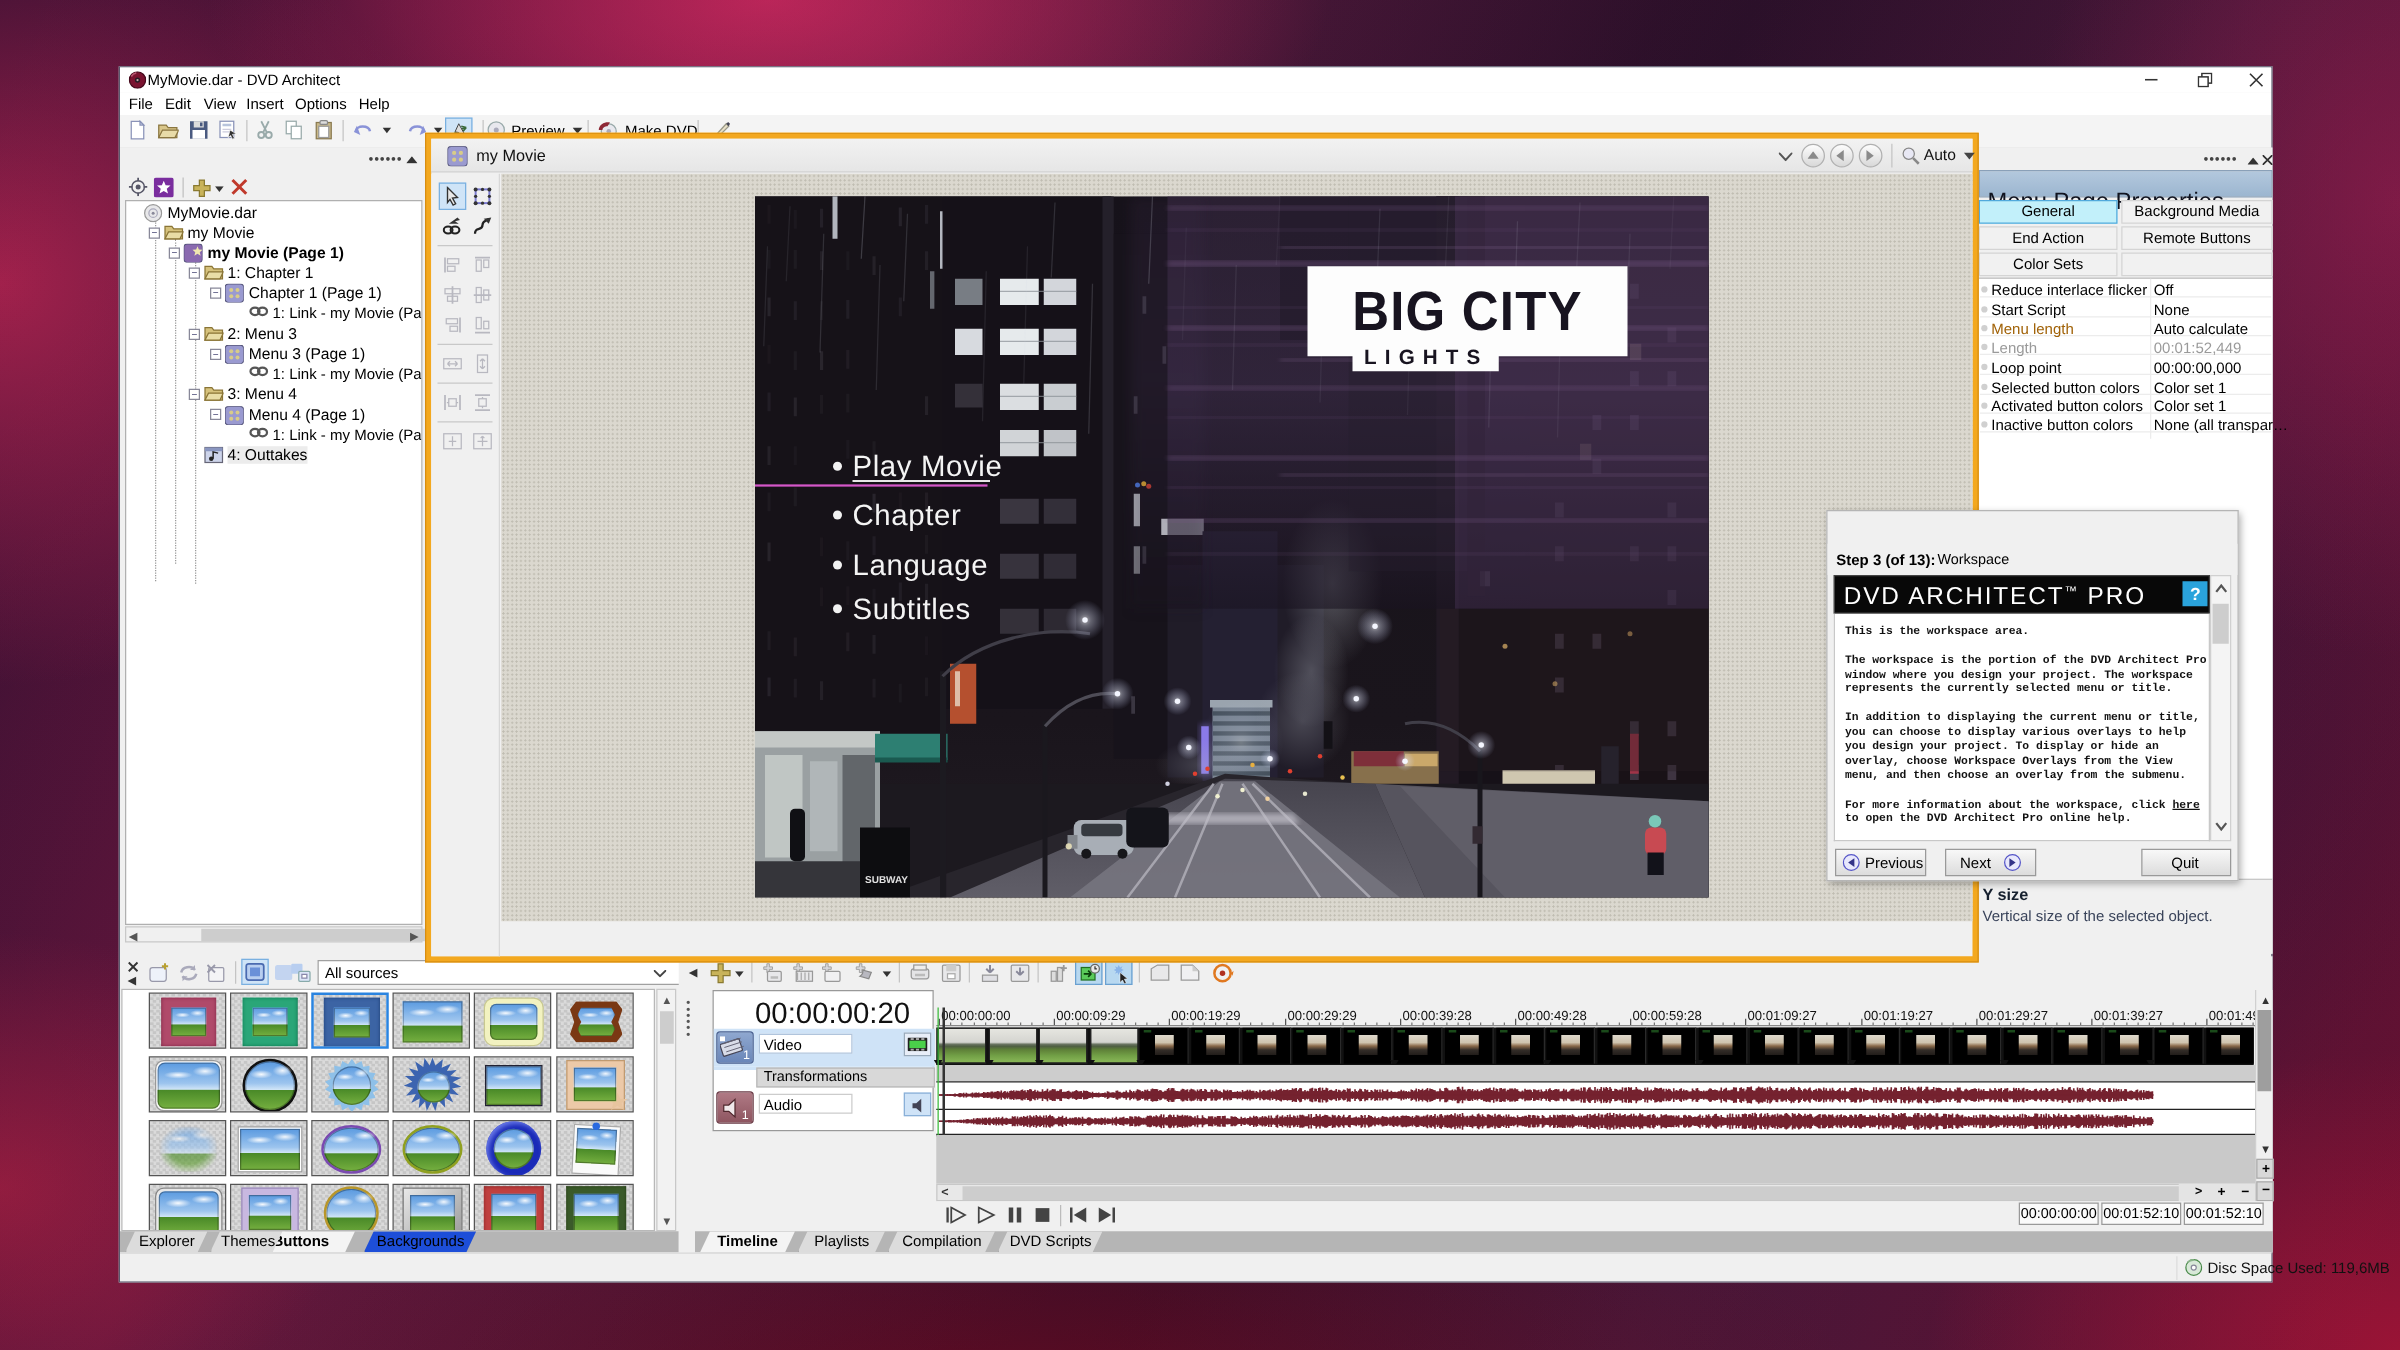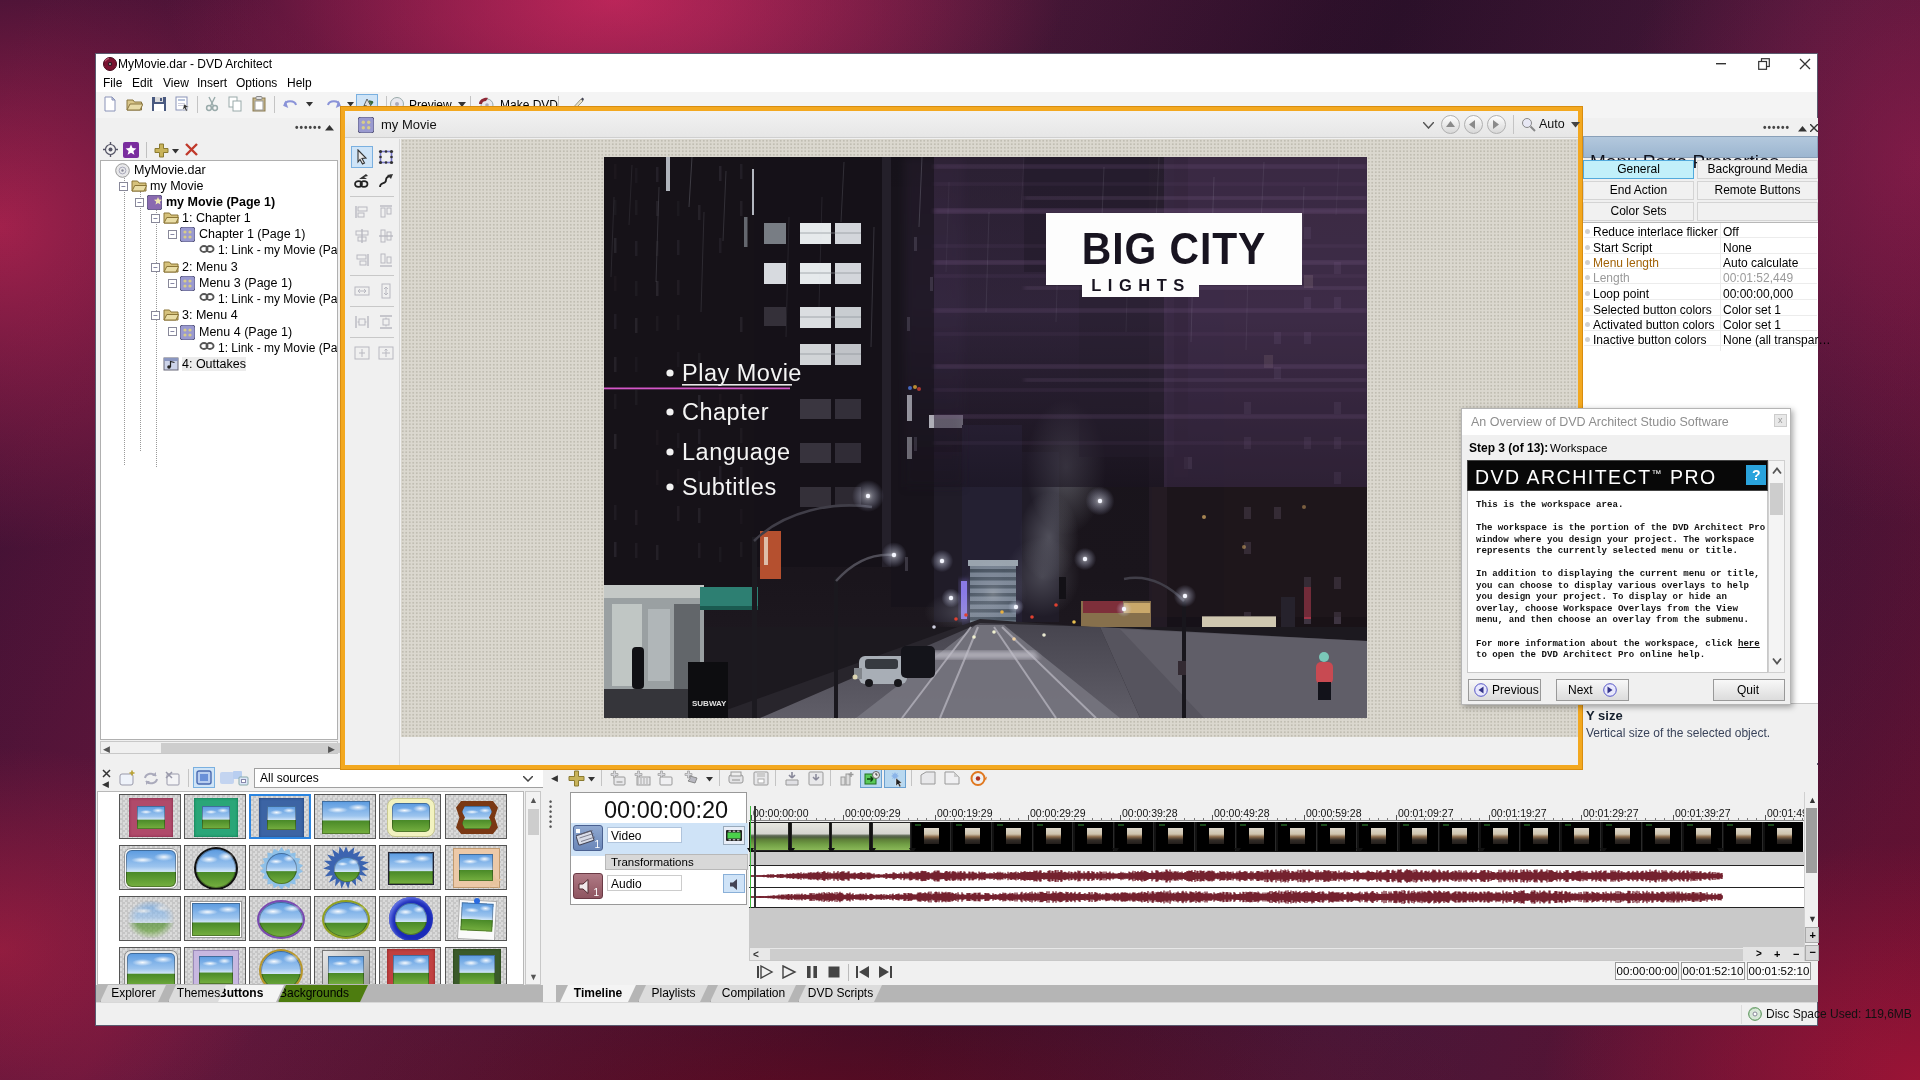--- a/index.html
+++ b/index.html
@@ -519,21 +519,21 @@
 </div>
 <div class="a" style="left:429px;top:26px;width:16px;height:194px;background:#f2f2f2;border:1px solid #c8c8c8">
 <div class="a" style="left:3px;top:3px;font-size:9px;color:#555">▲</div>
 <div class="a" style="left:2px;top:17px;width:11px;height:26px;background:#cdcdcd"></div>
 <div class="a" style="left:3px;top:180px;font-size:9px;color:#555">▼</div>
     </div>
 <div class="a" style="left:0;top:220px;width:447px;height:17px;background:#b5b5b5">
 <div class="a" style="left:4px;top:0;width:66px;height:17px;background:#dcdcdc;clip-path:polygon(8px 0,100% 0,calc(100% - 8px) 100%,0 100%);border-left:1px solid #999;font-size:12px;text-align:center;line-height:16px">Explorer</div>
       <div class="a" style="left:72px;top:0;width:60px;height:17px;background:#dcdcdc;clip-path:polygon(8px 0,100% 0,calc(100% - 8px) 100%,0 100%);border-left:1px solid #999;font-size:12px;text-align:center;line-height:16px">Themes</div>
       <div class="a" style="left:122px;top:0;width:66px;height:17px;background:#f4f4f4;clip-path:polygon(8px 0,100% 0,calc(100% - 8px) 100%,0 100%);font-size:12px;font-weight:bold;text-align:left;line-height:16px">Buttons</div>
-      <div class="a" style="left:182px;top:0;width:90px;height:17px;background:#4d7c0f;clip-path:polygon(8px 0,100% 0,calc(100% - 8px) 100%,0 100%);border-left:1px solid #999;font-size:12px;line-height:16px">Backgrounds</div>
+      <div class="a" style="left:195px;top:0;width:90px;height:17px;background:#1d4ed8;clip-path:polygon(8px 0,100% 0,calc(100% - 8px) 100%,0 100%);border-left:1px solid #999;font-size:12px;text-align:center;line-height:16px">Backgrounds</div>
 </div>
   </div>
 <div class="a" style="left:543px;top:765px;width:1275px;height:237px;background:#f0f0f0">
 <div class="a" style="left:8px;top:8px;font-size:9px;color:#333">◀</div>
 <div class="a" style="left:6px;top:35px;width:6px;color:#555;font-size:9px;line-height:5px;font-weight:bold">•<br>•<br>•<br>•<br>•<br>•</div>
 <svg class="a" style="left:24px;top:4px" width="19" height="19" viewBox="0 0 19 19">
       <path d="M7.5 2 h4 v5.5 H17 v4 h-5.5 V17 h-4 v-5.5 H2 v-4 h5.5 z" fill="#c8b35a" stroke="#8a7a30"></path>
     </svg>
 <svg class="a" style="left:45px;top:12px" width="8" height="5" viewBox="0 0 8 5">
       <path d="M0 0 h7 l-3.5 4.5 z" fill="#333"></path>
@@ -1424,26 +1424,20 @@
     <circle cx="66" cy="255" r="3.6" fill="#f2f2f2"></circle>
     <text x="78" y="263" font-family="Liberation Sans" font-size="23.5" fill="#f4f4f4" letter-spacing="0.5">Chapter</text>
     <circle cx="66" cy="295" r="3.6" fill="#f2f2f2"></circle>
     <text x="78" y="303" font-family="Liberation Sans" font-size="23.5" fill="#f4f4f4" letter-spacing="0.5">Language</text>
     <circle cx="66" cy="330" r="3.6" fill="#f2f2f2"></circle>
     <text x="78" y="338" font-family="Liberation Sans" font-size="23.5" fill="#f4f4f4" letter-spacing="0.5">Subtitles</text>
     <rect x="78" y="227" width="110" height="1.6" fill="#e8e8e8"></rect>
     <rect x="0" y="230.5" width="186" height="1.8" fill="#d457c8"></rect>
   </svg>
 <div class="a" style="left:1461px;top:408px;width:330px;height:297px;background:#f0f0f0;border:1px solid #b5b5b5;box-shadow:2px 2px 6px rgba(0,0,0,.35)">
-<div class="a" style="left:0;top:0;width:328px;height:26px;background:#fff">
-<span class="a" style="left:9px;top:6px;font-size:12.5px;color:#8e8e8e">An Overview of DVD Architect Studio Software</span>
-<div class="a" style="left:312px;top:5px;width:13px;height:13px;background:#e8e8e8;border:1px solid #ccc">
-        <span class="a" style="left:3px;top:0px;font-size:9px;color:#999">x</span>
-      </div>
-    </div>
 <div class="a" style="left:0;top:26px;width:328px;height:25px;background:#f0f0f0">
 <span class="a" style="left:7px;top:6px;font-size:12px;font-weight:bold;color:#000">Step 3 (of 13):</span>
 <span class="a" style="left:88px;top:7px;font-size:11.5px;color:#000">Workspace</span>
     </div>
 <div class="a" style="left:5px;top:51px;width:301px;height:31px;background:#080808;border:1px solid #444">
 <span class="a" style="left:7px;top:5px;font-size:19.5px;color:#fff;letter-spacing:1.5px">DVD ARCHITECT<span style="font-size:10px;vertical-align:7px">™</span> PRO</span>
 <div class="a" style="left:278px;top:4px;width:20px;height:20px;background:#2aa3dc">
         <span class="a" style="left:6px;top:2px;font-size:14px;font-weight:bold;color:#fff">?</span>
       </div>
     </div>

